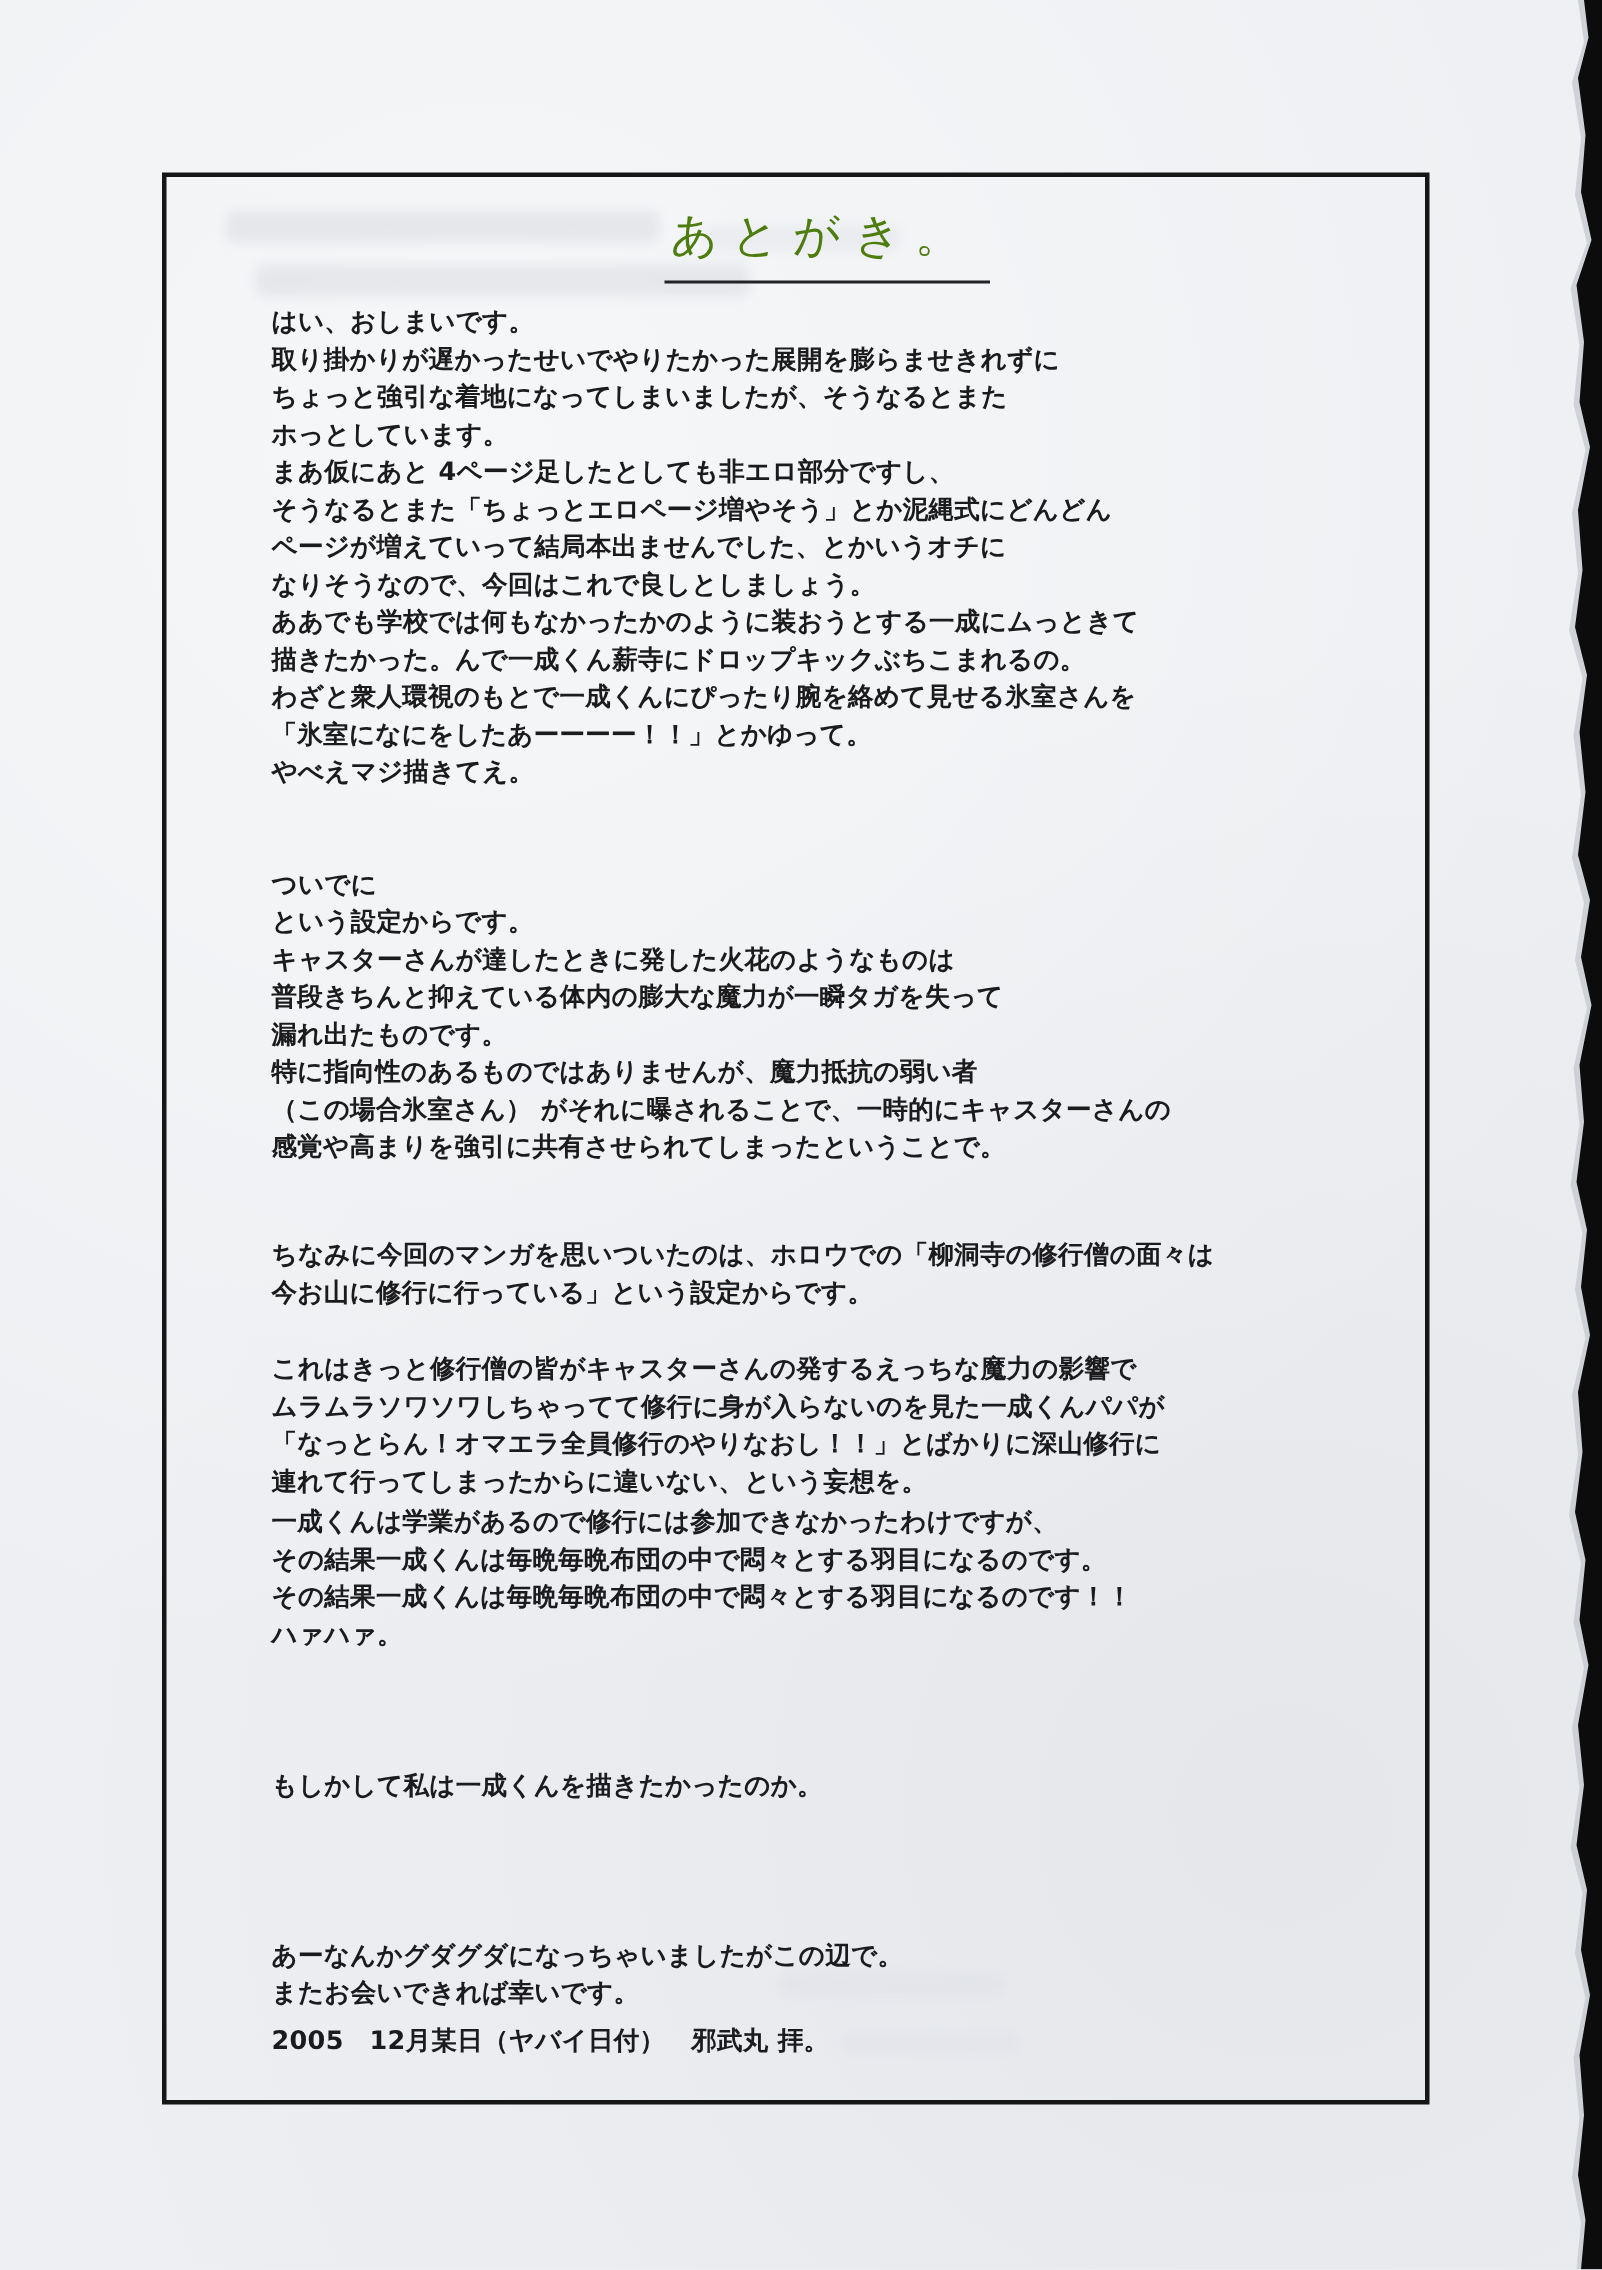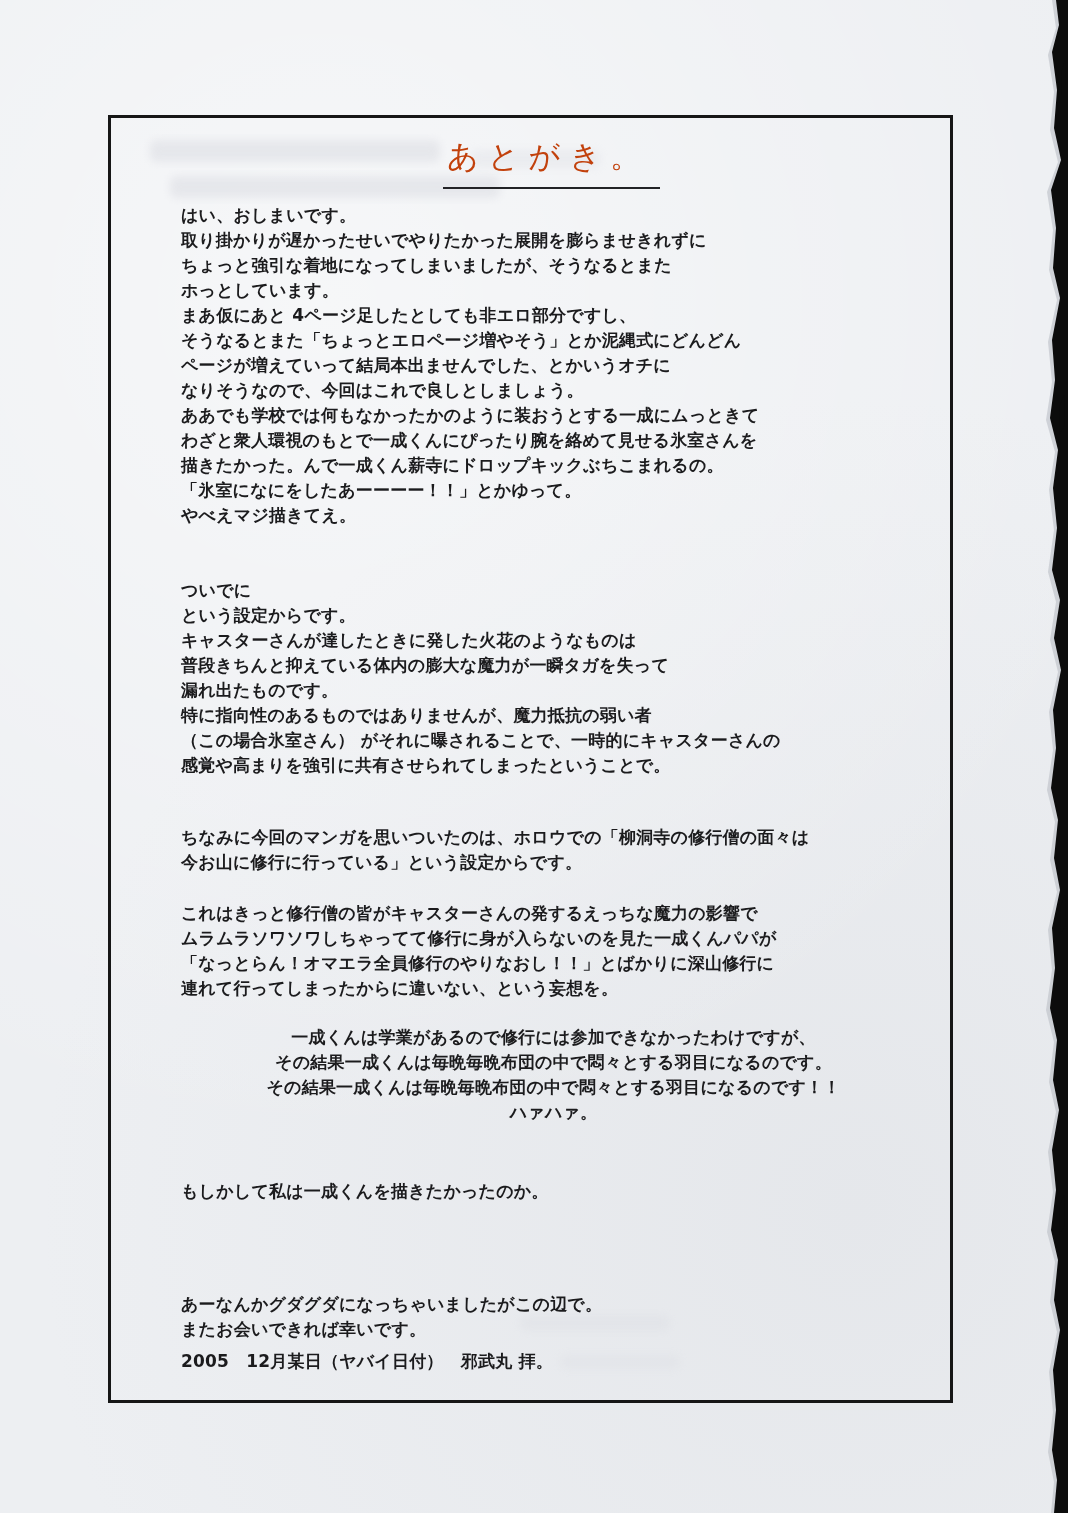--- a/index.html
+++ b/index.html
@@ -25,41 +25,41 @@
     width: 845px; height: 1288px;
     border: 3px solid #161616;
     box-sizing: border-box;
   }
   .title {
     position: absolute;
     left: 443px; top: 134px;
     font-size: 31px;
     font-weight: 400;
     letter-spacing: 9px;
-    color: #c2410c;
+    color: #4d7c0f;
     padding: 2px 10px 9px 4px;
     border-bottom: 2px solid #222326;
     white-space: nowrap;
   }
   .para {
     position: absolute;
     left: 181px;
     width: 745px;
     font-size: 17px;
     line-height: 25px;
     font-weight: bold;
     letter-spacing: 0.2px;
     white-space: nowrap;
   }
   .para div { height: 25px; }
   .p1 { top: 203px; }
   .p2 { top: 578px; }
   .p3 { top: 825px; }
   .p4 { top: 901px; }
-  .p5 { top: 1025px; text-align: center; }
+  .p5 { top: 1003px; }
   .p6 { top: 1179px; }
   .p7 { top: 1292px; }
   .dateline { top: 1349px; }
   
   .ghost {
     position: absolute;
     background: #c9cbd4;
     opacity: 0.32;
     filter: blur(4px);
     border-radius: 6px;
@@ -101,22 +101,22 @@
 <div class="para p1">
   <div>はい、おしまいです。</div>
   <div>取り掛かりが遅かったせいでやりたかった展開を膨らませきれずに</div>
   <div>ちょっと強引な着地になってしまいましたが、そうなるとまた</div>
   <div>ホっとしています。</div>
   <div>まあ仮にあと 4ページ足したとしても非エロ部分ですし、</div>
   <div>そうなるとまた「ちょっとエロページ増やそう」とか泥縄式にどんどん</div>
   <div>ページが増えていって結局本出ませんでした、とかいうオチに</div>
   <div>なりそうなので、今回はこれで良しとしましょう。</div>
   <div>ああでも学校では何もなかったかのように装おうとする一成にムっときて</div>
+  <div>描きたかった。んで一成くん薪寺にドロップキックぶちこまれるの。</div>
   <div>わざと衆人環視のもとで一成くんにぴったり腕を絡めて見せる氷室さんを</div>
-  <div>描きたかった。んで一成くん薪寺にドロップキックぶちこまれるの。</div>
   <div>「氷室になにをしたあーーーー！！」とかゆって。</div>
   <div>やべえマジ描きてえ。</div>
 </div>
 
 <div class="para p2">
   <div>ついでに</div>
   <div>という設定からです。</div>
   <div>キャスターさんが達したときに発した火花のようなものは</div>
   <div>普段きちんと抑えている体内の膨大な魔力が一瞬タガを失って</div>
   <div>漏れ出たものです。</div>

